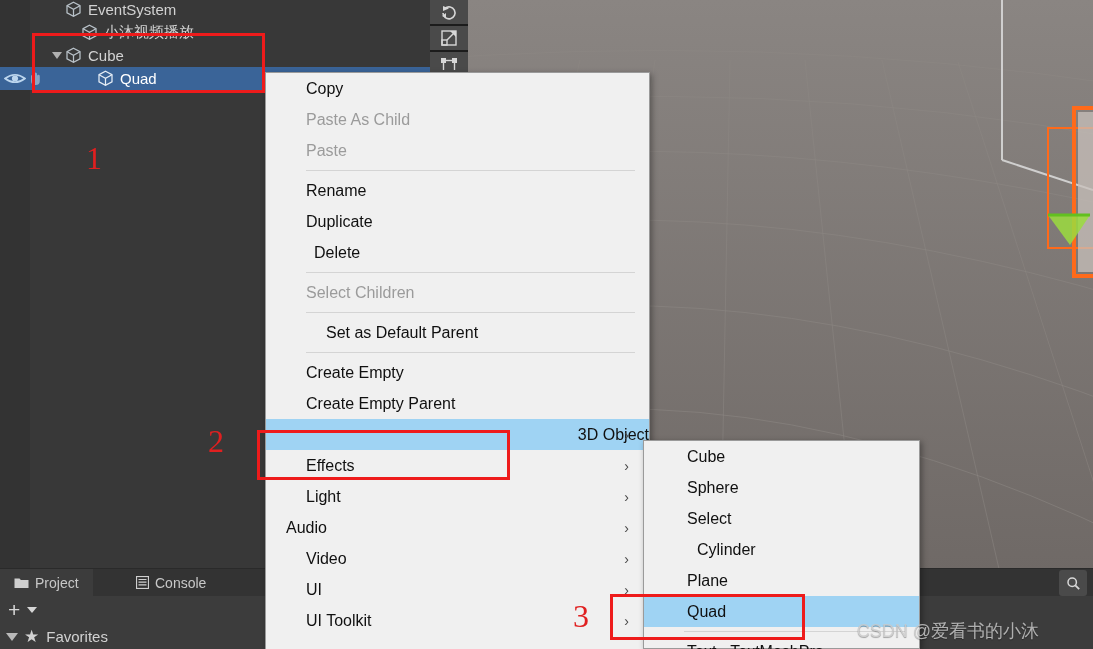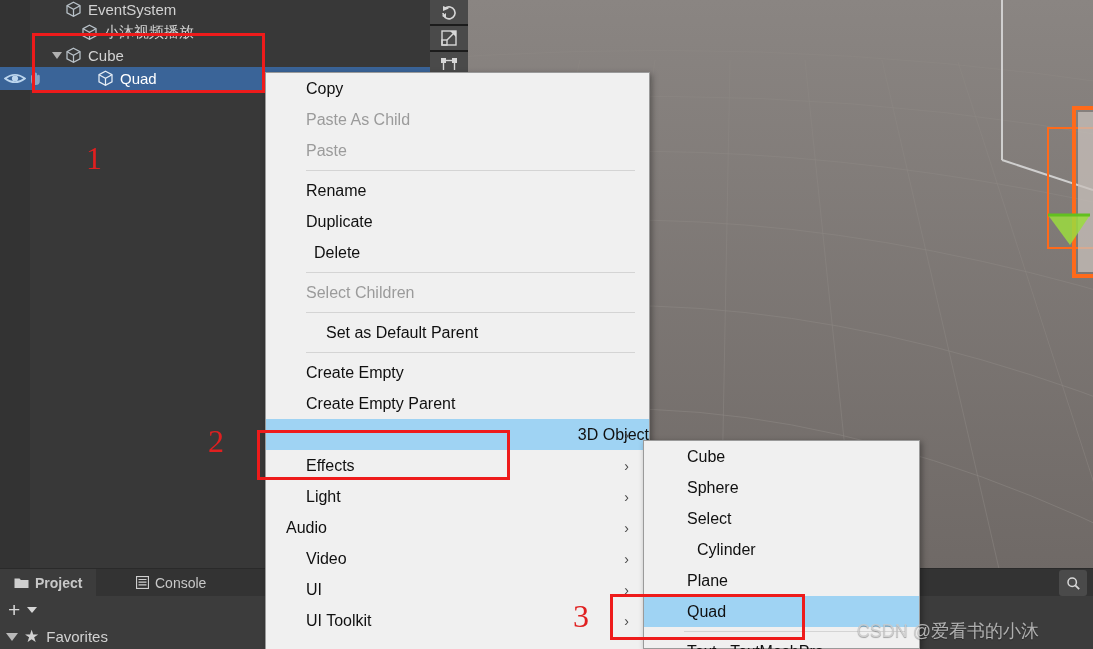--- a/index.html
+++ b/index.html
@@ -320,21 +320,21 @@
         <rect x="13" y="2" width="5" height="5" fill="#d7d7d7"></rect>
         <path d="M7 4.5 L 13 4.5" stroke="#d7d7d7" stroke-width="1.4"></path>
         <path d="M4.5 7 L 4.5 14" stroke="#d7d7d7" stroke-width="1.4"></path>
         <path d="M15.5 7 L 15.5 14" stroke="#d7d7d7" stroke-width="1.4"></path>
       </svg>
     </div>
   </div>
 
   <div class="dock">
     <div class="tabbar">
-      <div class="tab active" style="left:0;font-weight:bold;">
+      <div class="tab active" style="left:0;">
         <svg class="tico" width="15" height="13" viewBox="0 0 15 13">
           <path d="M0.5 2.5 h5 l1.4 1.6 h7.6 v8 h-14 z" fill="#cfcfcf"></path>
         </svg>
         <span>Project</span>
       </div>
       <div class="tab" style="left:122px;">
         <svg class="tico" width="13" height="13" viewBox="0 0 13 13">
           <rect x="0.5" y="0.5" width="12" height="12" fill="none" stroke="#cfcfcf" stroke-width="1.2"></rect>
           <path d="M2.5 3.5 h8 M2.5 6.2 h8 M2.5 8.9 h8" stroke="#cfcfcf" stroke-width="1.2"></path>
         </svg>

